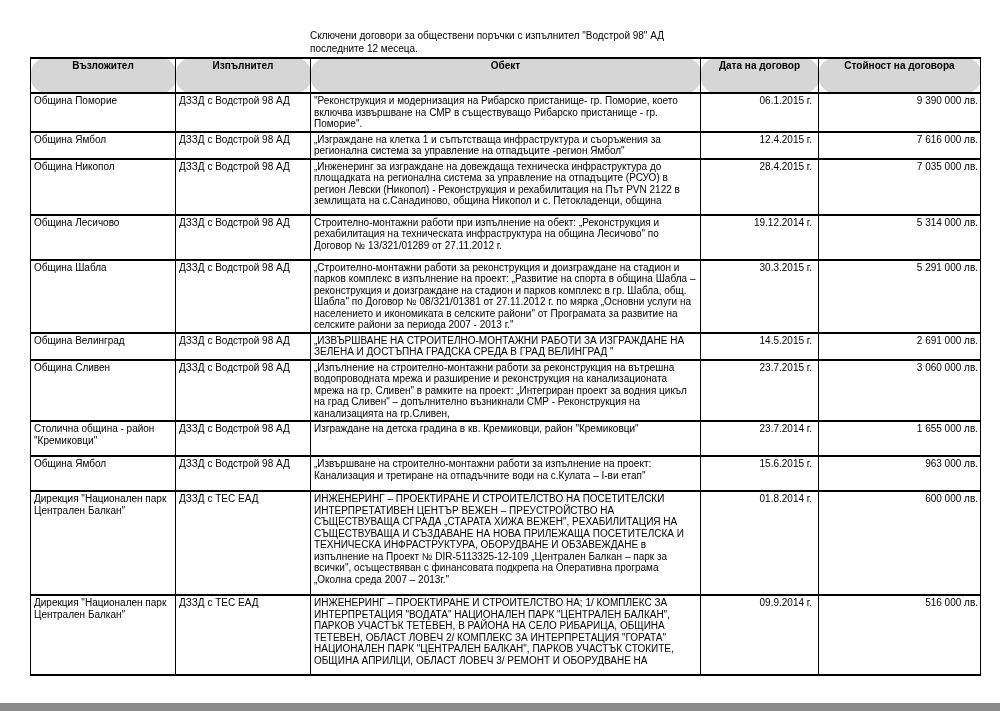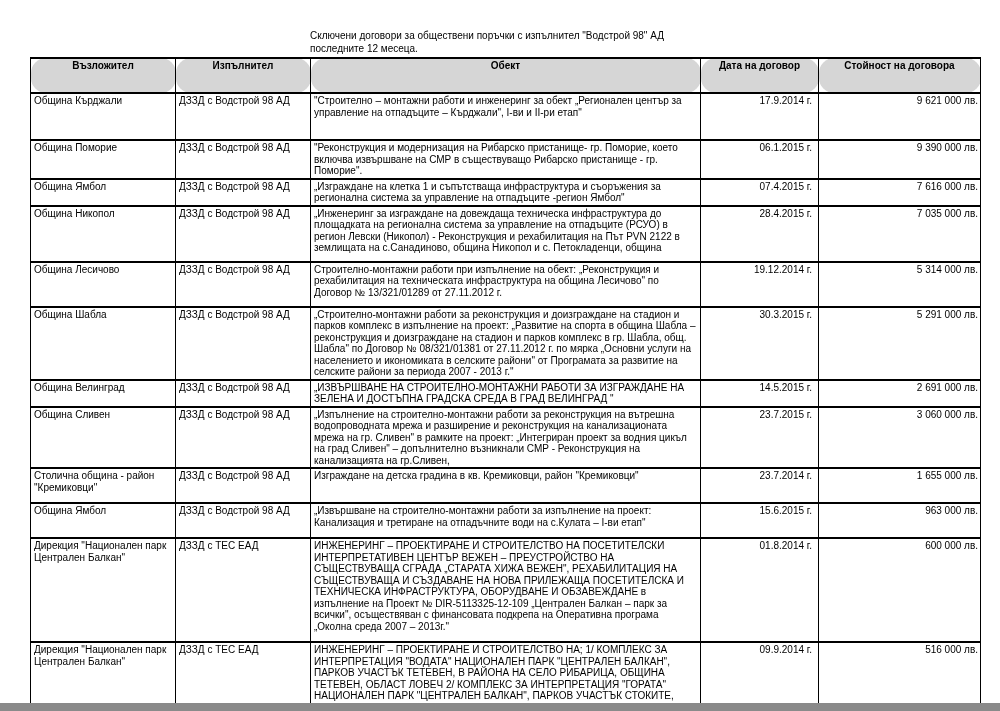--- a/index.html
+++ b/index.html
@@ -77,39 +77,32 @@
   <thead>
     <tr>
       <th>Възложител</th>
       <th>Изпълнител</th>
       <th>Обект</th>
       <th>Дата на договор</th>
       <th>Стойност на договора</th>
     </tr>
   </thead>
   <tbody>
-    <tr style="height:47px">
-      <td>Община Кърджали</td>
-      <td>ДЗЗД с Водстрой 98 АД</td>
-      <td>"Строително – монтажни работи и инженеринг за обект „Регионален център за управление на отпадъците – Кърджали", I-ви и II-ри етап"</td>
-      <td class="cell-date">17.9.2014 г.</td>
-      <td class="cell-value">9 621 000 лв.</td>
-    </tr>
     <tr style="height:33px">
       <td>Община Поморие</td>
       <td>ДЗЗД с Водстрой 98 АД</td>
       <td>"Реконструкция и модернизация на Рибарско пристанище- гр. Поморие, което включва извършване на СМР в съществуващо Рибарско пристанище - гр. Поморие".</td>
       <td class="cell-date">06.1.2015 г.</td>
       <td class="cell-value">9 390 000 лв.</td>
     </tr>
     <tr style="height:24px">
       <td>Община Ямбол</td>
       <td>ДЗЗД с Водстрой 98 АД</td>
       <td>„Изграждане на клетка 1 и съпътстваща инфраструктура и съоръжения за регионална система за управление на отпадъците -регион Ямбол"</td>
-      <td class="cell-date">07.4.2015 г.</td>
+      <td class="cell-date">12.4.2015 г.</td>
       <td class="cell-value">7 616 000 лв.</td>
     </tr>
     <tr style="height:56px">
       <td>Община Никопол</td>
       <td>ДЗЗД с Водстрой 98 АД</td>
       <td>„Инженеринг за изграждане на довеждаща техническа инфраструктура до площадката на регионална система за управление на отпадъците (РСУО) в регион Левски (Никопол) - Реконструкция и рехабилитация на Път PVN 2122 в землищата на с.Санадиново, община Никопол и с. Петокладенци, община</td>
       <td class="cell-date">28.4.2015 г.</td>
       <td class="cell-value">7 035 000 лв.</td>
     </tr>
     <tr style="height:45px">

